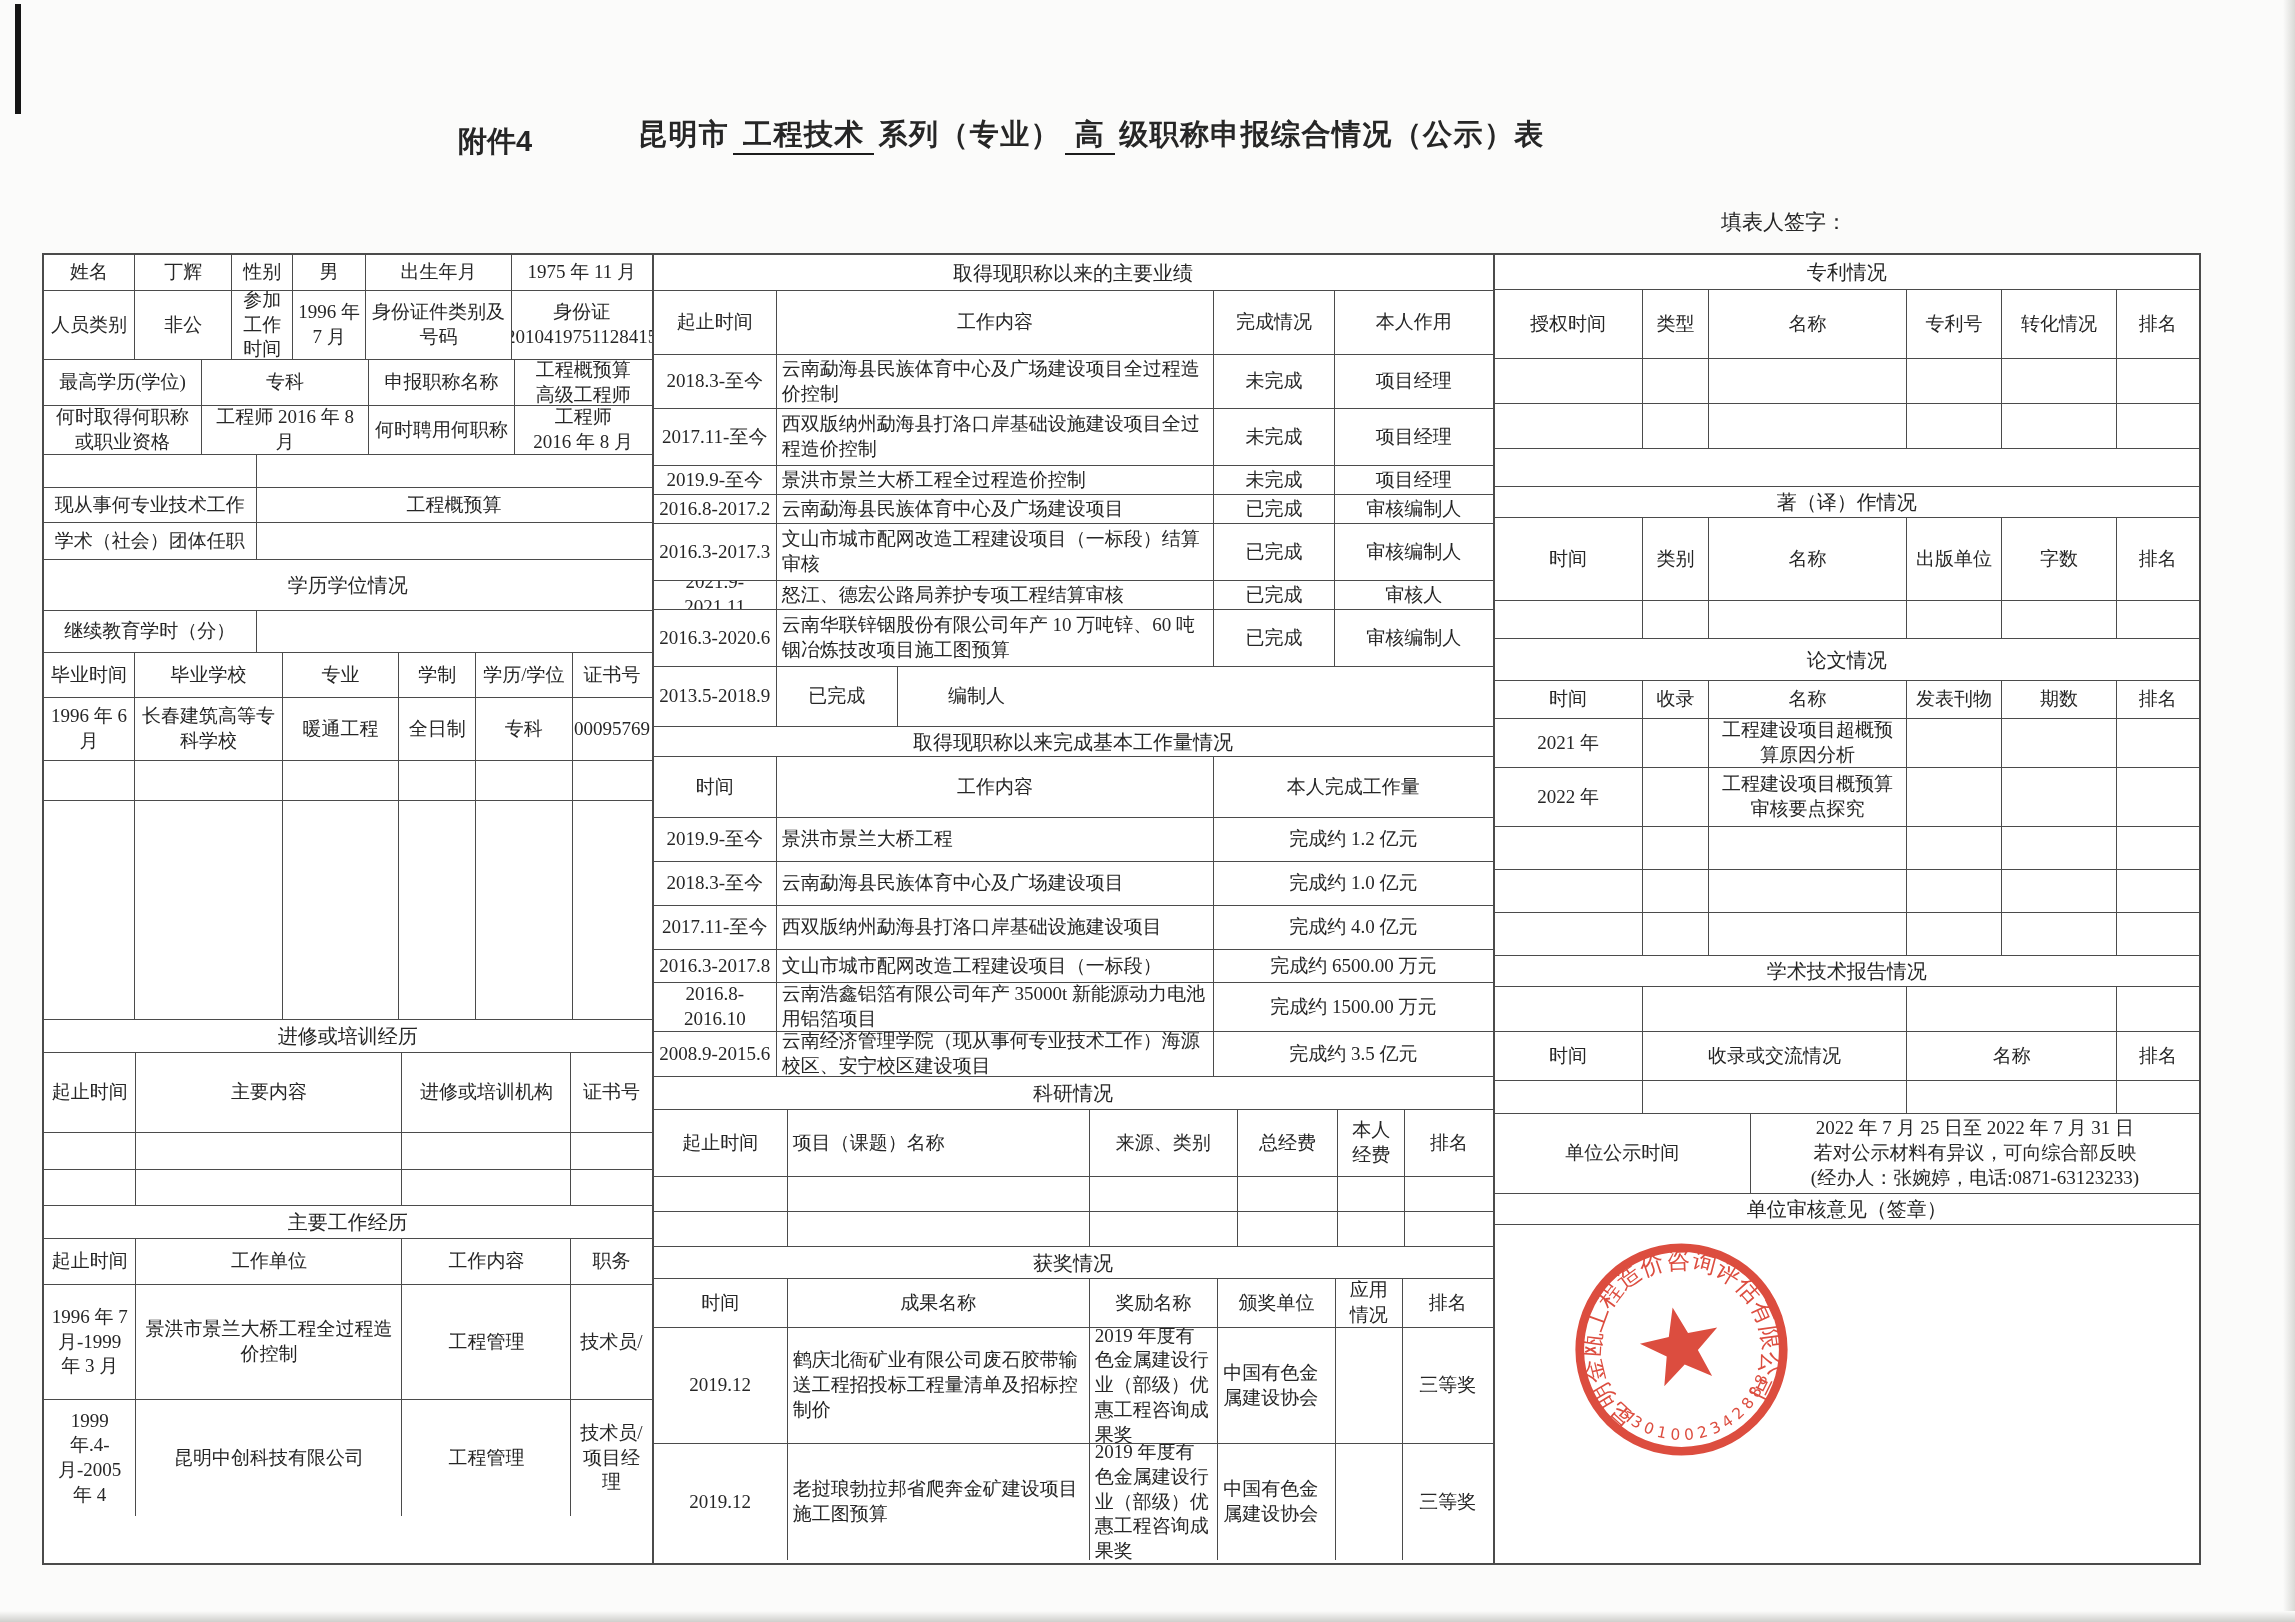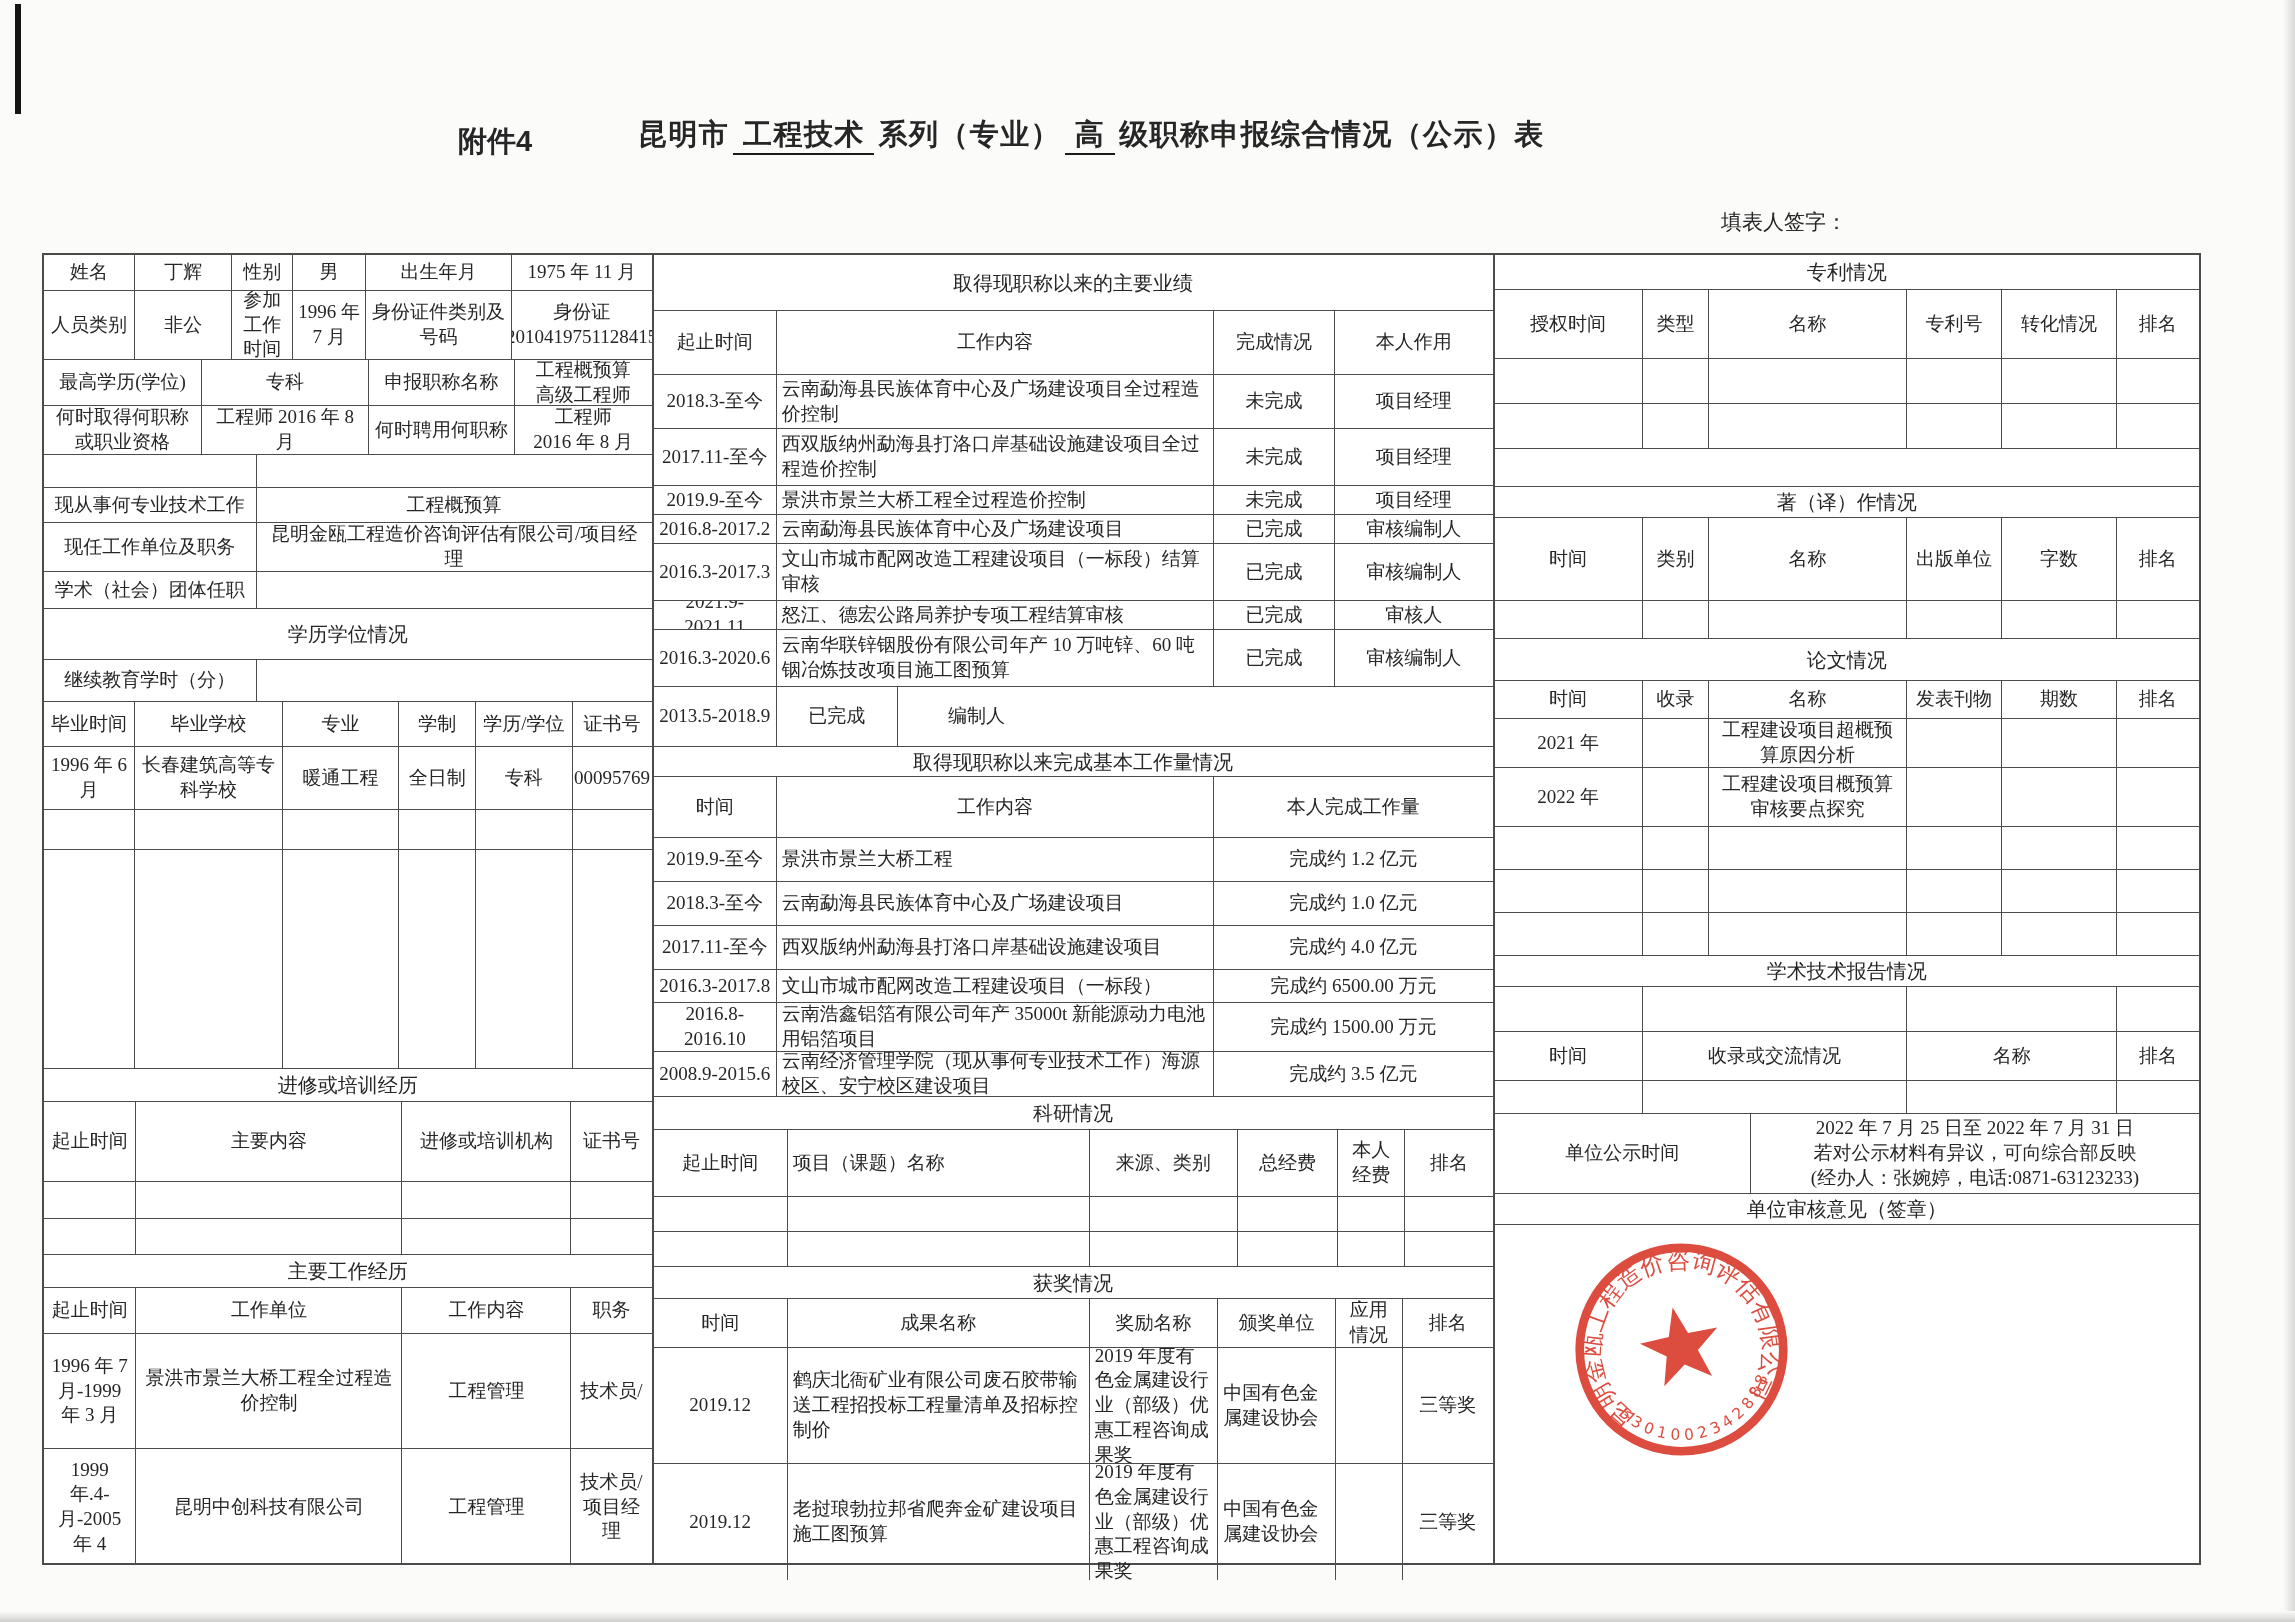--- a/index.html
+++ b/index.html
@@ -71,24 +71,20 @@
 2016 年 8 月</div>
     </div>
     <div class="r" style="height:33px">
       <div class="c" style="width:35%"></div>
       <div class="c" style="width:65%"></div>
     </div>
     <div class="r" style="height:35px">
       <div class="c" style="width:35%">现从事何专业技术工作</div>
       <div class="c" style="width:65%">工程概预算</div>
     </div>
-    <div class="r" style="height:49px">
-      <div class="c" style="width:35%">现任工作单位及职务</div>
-      <div class="c" style="width:65%">昆明金瓯工程造价咨询评估有限公司/项目经理</div>
-    </div>
     <div class="r" style="height:37px">
       <div class="c" style="width:35%">学术（社会）团体任职</div>
       <div class="c" style="width:65%"></div>
     </div>
     <div class="r" style="height:51px">
       <div class="c sec" style="width:100%">学历学位情况</div>
     </div>
     <div class="r" style="height:42px">
       <div class="c" style="width:35%">继续教育学时（分）</div>
       <div class="c" style="width:65%"></div>
@@ -163,21 +159,21 @@
     </div>
     <div class="r" style="height:116px">
       <div class="c" style="width:15.2%">1999 年.4-月-2005 年 4</div>
       <div class="c" style="width:43.8%">昆明中创科技有限公司</div>
       <div class="c" style="width:27.8%">工程管理</div>
       <div class="c" style="width:13.2%">技术员/项目经理</div>
     </div>
   </div>
 
   <div class="tcol" style="width:843px">
-    <div class="r" style="height:56px">
+    <div class="r" style="height:36px">
       <div class="c sec" style="width:100%">取得现职称以来的主要业绩</div>
     </div>
     <div class="r" style="height:64px">
       <div class="c" style="width:14.7%">起止时间</div>
       <div class="c" style="width:52.1%">工作内容</div>
       <div class="c" style="width:14.4%">完成情况</div>
       <div class="c" style="width:18.8%">本人作用</div>
     </div>
     <div class="r" style="height:54px">
       <div class="c" style="width:14.7%">2018.3-至今</div>

